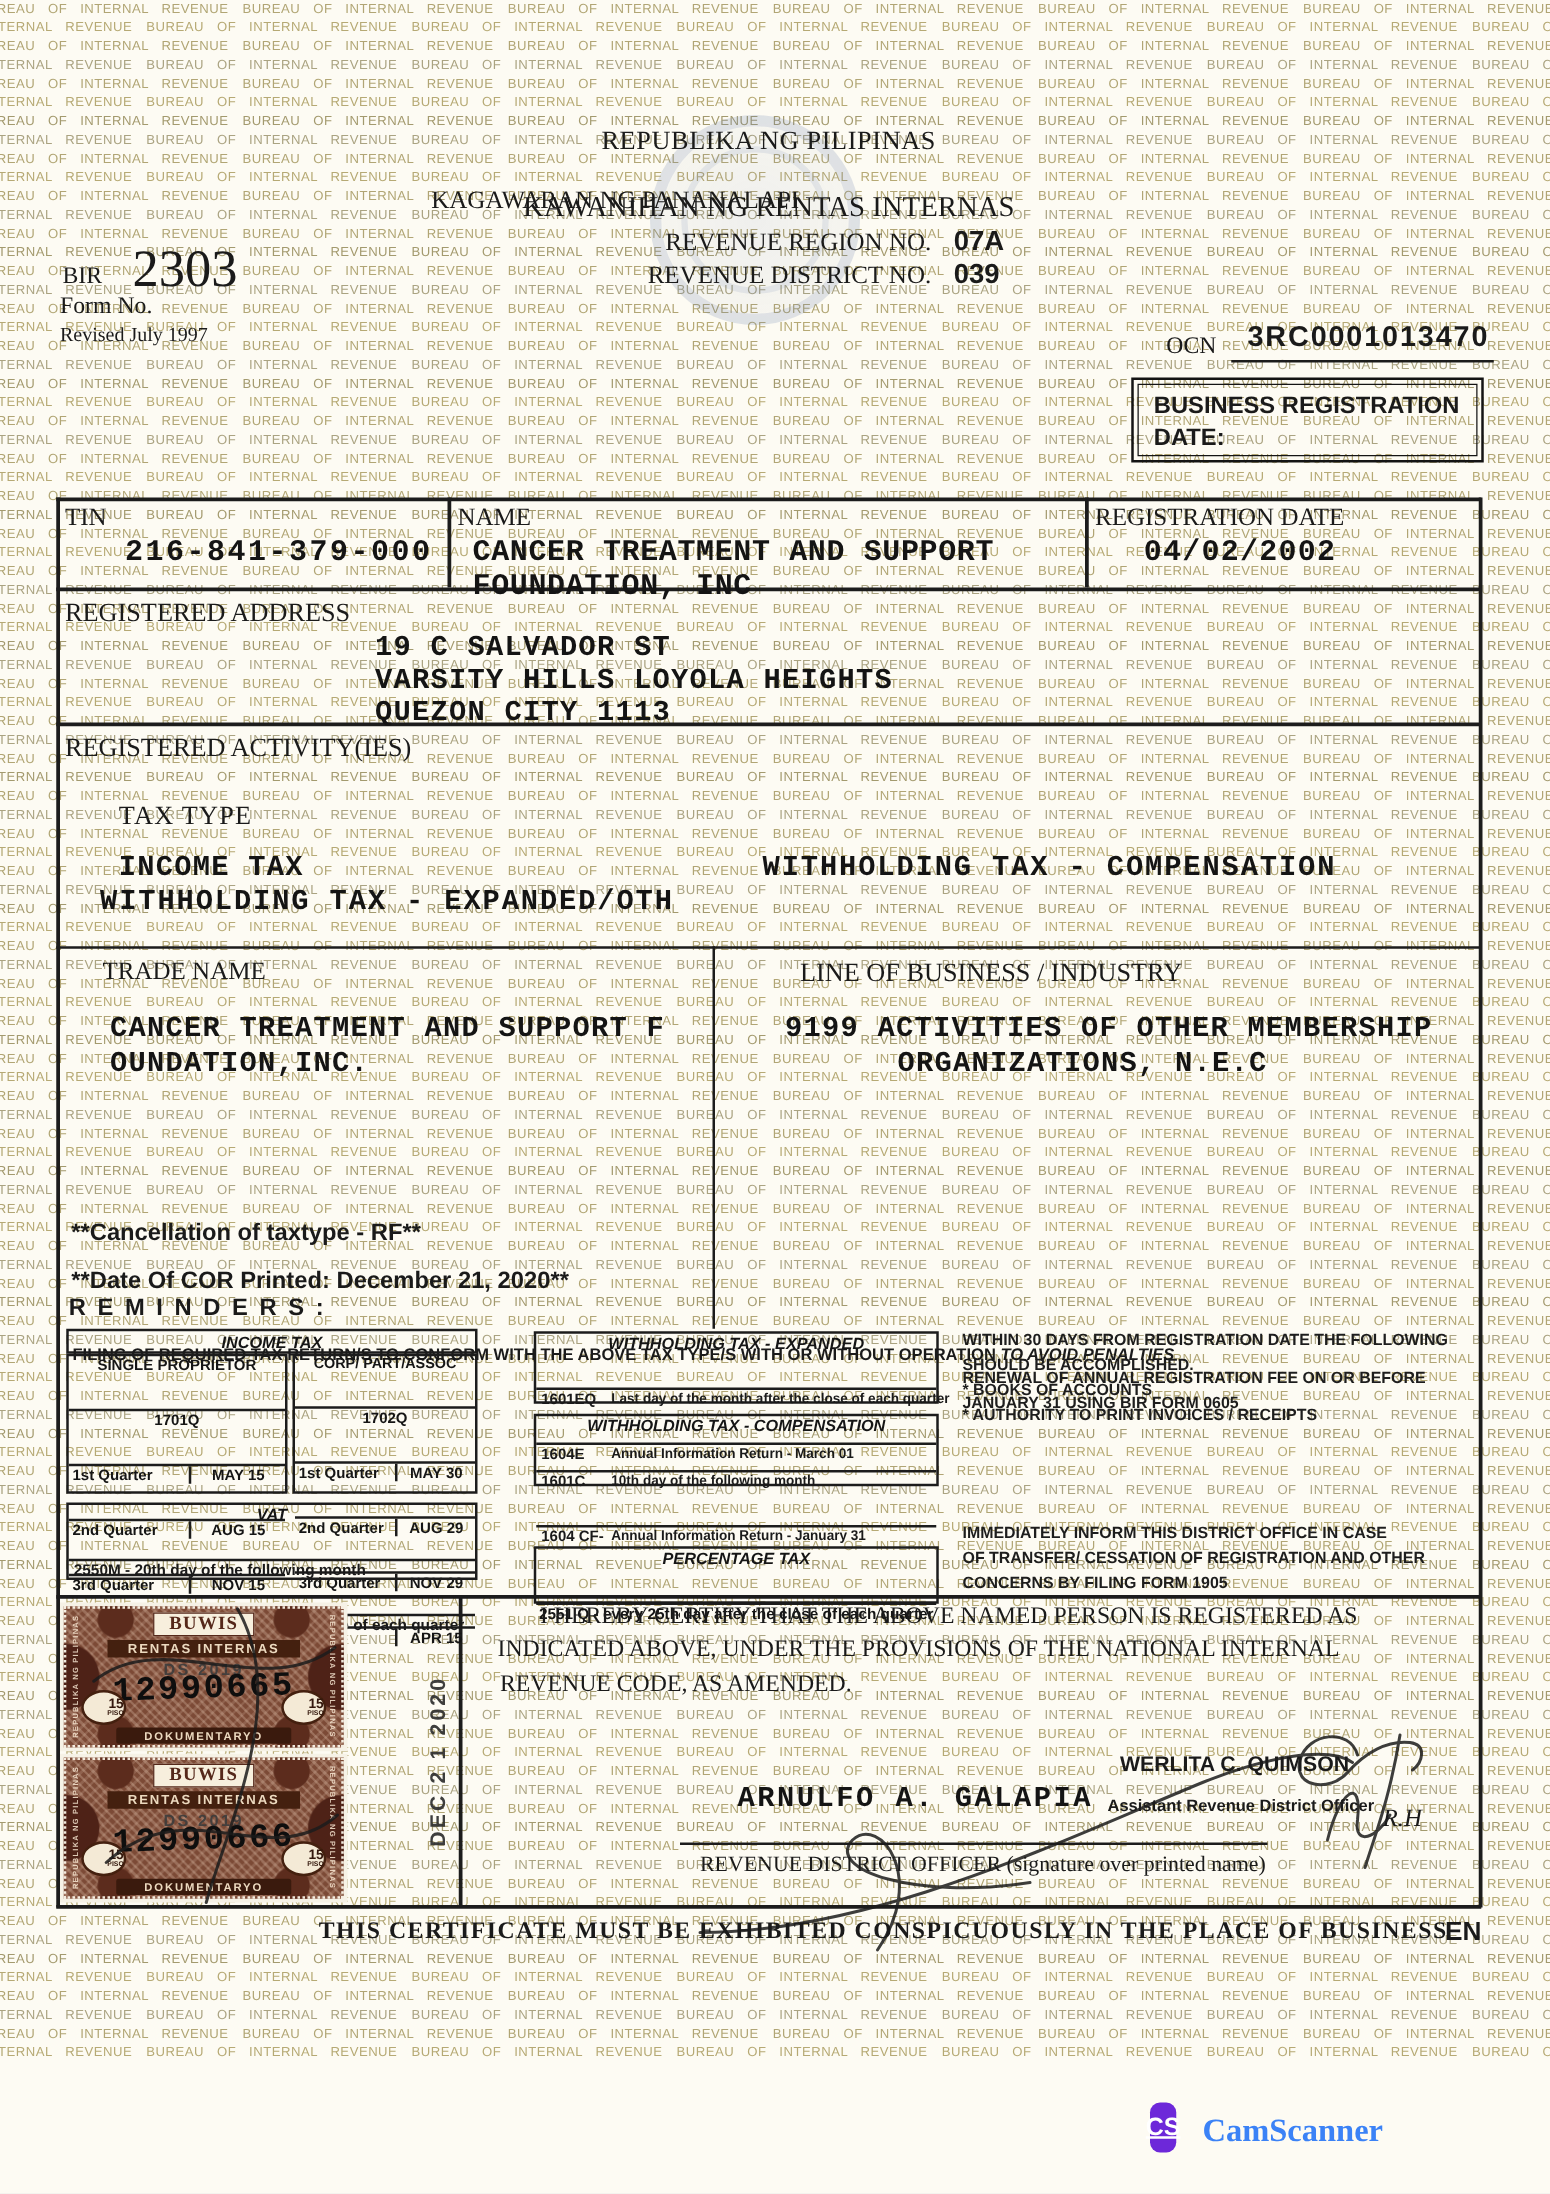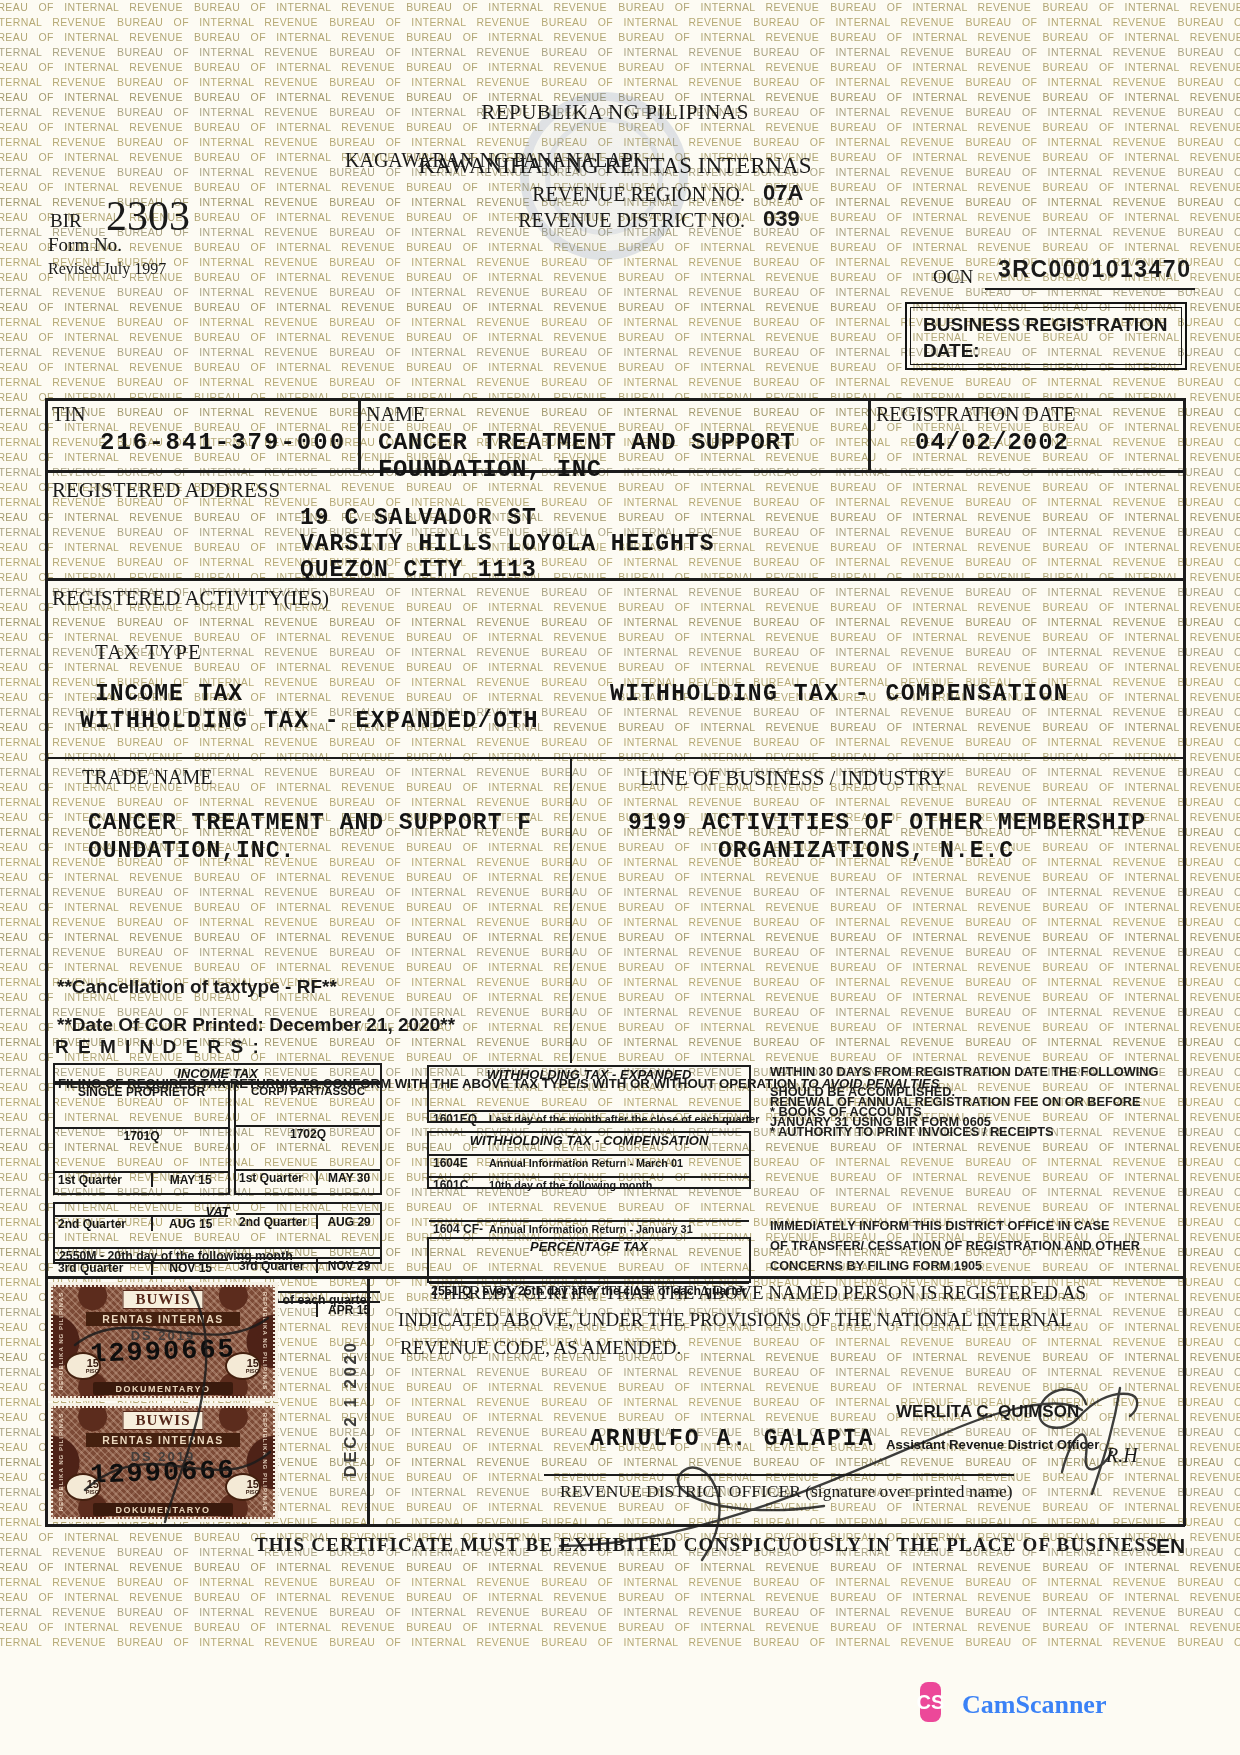--- a/index.html
+++ b/index.html
@@ -80,22 +80,22 @@
   .stamp-bottom{position:absolute;bottom:1px;left:18%;width:64%;background:#3a1a0d;color:#ecd9bf;
      font:bold 9px "Liberation Sans",sans-serif;text-align:center;letter-spacing:1.5px;padding:1.5px 0;border-radius:2px;}
   .stamp-side{position:absolute;top:50%;width:112px;text-align:center;
      font:bold 6px "Liberation Sans",sans-serif;color:rgba(248,232,210,.85);letter-spacing:1px;margin-top:-4px;}
   .stamp-side.sl{left:-48px;transform:rotate(-90deg);}
   .stamp-side.sr{right:-48px;transform:rotate(90deg);}
   
   #date-stamp{position:absolute;left:262px;top:1398px;width:180px;height:22px;transform:rotate(-90deg);
      font:bold 17px "Liberation Sans",sans-serif;letter-spacing:2.5px;color:#2e2e2e;text-align:center;opacity:.92;}
   
-  #cs-badge{position:absolute;left:920px;top:1682px;width:21px;height:40px;background:#ec4899;border-radius:8px;
-     display:flex;align-items:center;justify-content:center;color:#fff;font:bold 20px "Liberation Sans",sans-serif;}
+  #cs-badge{position:absolute;left:920px;top:1682px;width:21px;height:40px;background:#6d28d9;border-radius:8px;
+     display:flex;align-items:center;justify-content:center;color:#fff;font:bold 20px "Liberation Sans",sans-serif;text-decoration:underline;}
   #cs-text{position:absolute;left:962px;top:1690px;font:600 26px "Liberation Serif",serif;color:#3b82f6;}
   svg.sig{position:absolute;left:0;top:0;pointer-events:none;}
 </style>
 </head>
 <body>
 
 <div id="page">
 
   <div id="watermark">
       <div class="wm-row">BUREAU OF INTERNAL REVENUE  BUREAU OF INTERNAL REVENUE  BUREAU OF INTERNAL REVENUE  BUREAU OF INTERNAL REVENUE  BUREAU OF INTERNAL REVENUE  BUREAU OF INTERNAL REVENUE  BUREAU OF INTERNAL REVENUE  BUREAU OF INTERNAL REVENUE  BUREAU OF INTERNAL REVENUE  </div>

